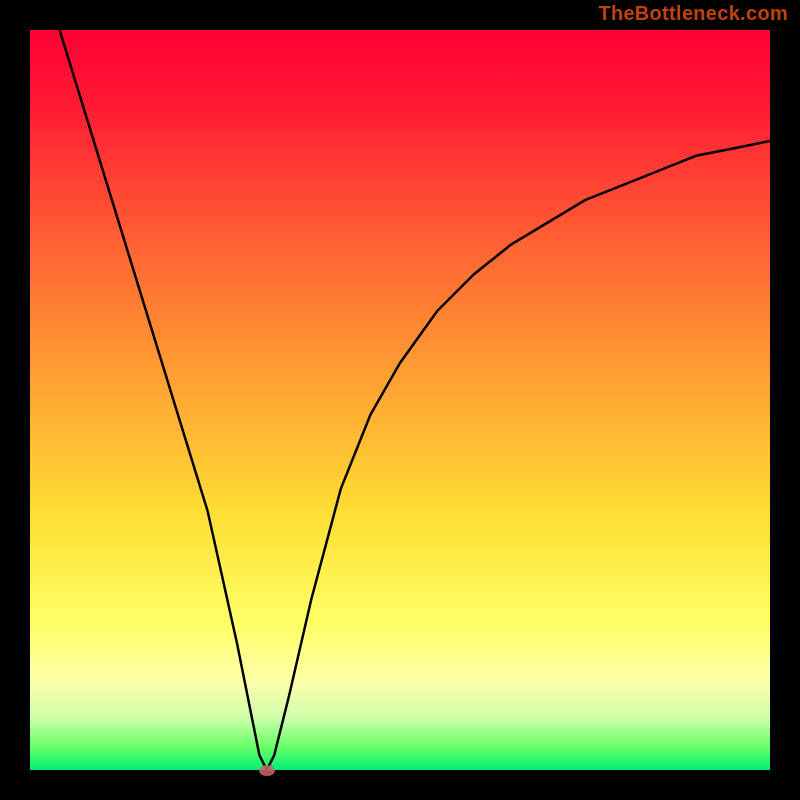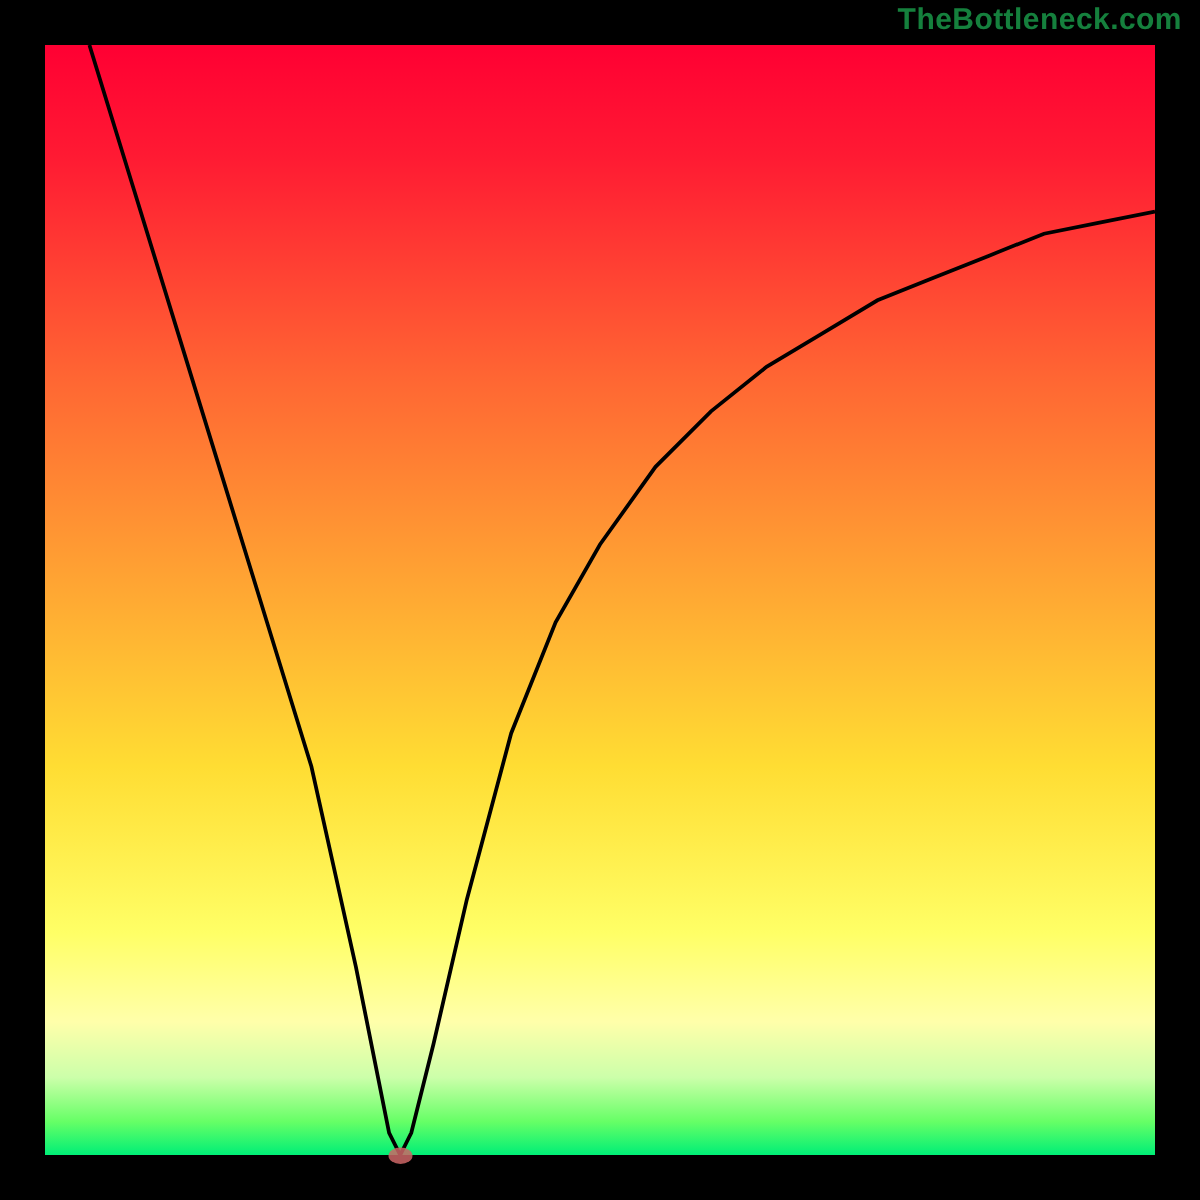--- a/index.html
+++ b/index.html
@@ -1,18 +1,18 @@
 <!DOCTYPE html>
 <html><head>
 <meta charset="utf-8">
 <style>
   * { margin: 0; padding: 0; box-sizing: border-box; }
   body { width: 800px; height: 800px; background: #000; font-family: Arial, sans-serif; position: relative; overflow: hidden; }
   .plot-area { position: absolute; top: 30px; left: 30px; width: 740px; height: 740px; background: linear-gradient(to bottom, #ff0033 0%, #ff1a33 10%, #ff6633 30%, #ffaa33 50%, #ffdd33 65%, #ffff66 80%, #ffffaa 88%, #ccffaa 93%, #66ff66 97%, #00ee77 100%); }
-  .watermark { position: absolute; top: 2px; right: 12px; color: #15803d; font-size: 20px; font-weight: bold; z-index: 10; letter-spacing: 0.3px; }
+  .watermark { position: absolute; top: 2px; right: 12px; color: #c2410c; font-size: 20px; font-weight: bold; z-index: 10; letter-spacing: 0.3px; }
   svg.curve { position: absolute; top: 30px; left: 30px; width: 740px; height: 740px; }
   .dot { position: absolute; width: 16px; height: 11px; background: #cc6666; border-radius: 50%; opacity: 0.85; }
 </style>
 </head>
 <body>
 
 <div class="watermark">TheBottleneck.com</div>
 <div class="plot-area"></div>
 <svg class="curve" viewBox="0 0 740 740" preserveAspectRatio="none">
   <path id="curve-path" fill="none" stroke="#000" stroke-width="2.5" d="M29.6 0.0 L59.2 96.2 L88.8 192.4 L118.4 288.6 L148.0 384.8 L177.6 481.0 L192.4 547.6 L207.2 614.2 L222.0 688.2 L229.4 725.2 L236.8 740.0 L244.2 725.2 L259.0 666.0 L281.2 569.8 L310.8 458.8 L340.4 384.8 L370.0 333.0 L407.0 281.2 L444.0 244.2 L481.0 214.6 L518.0 192.4 L555.0 170.2 L592.0 155.4 L629.0 140.6 L666.0 125.8 L703.0 118.4 L740.0 111.0"></path>

